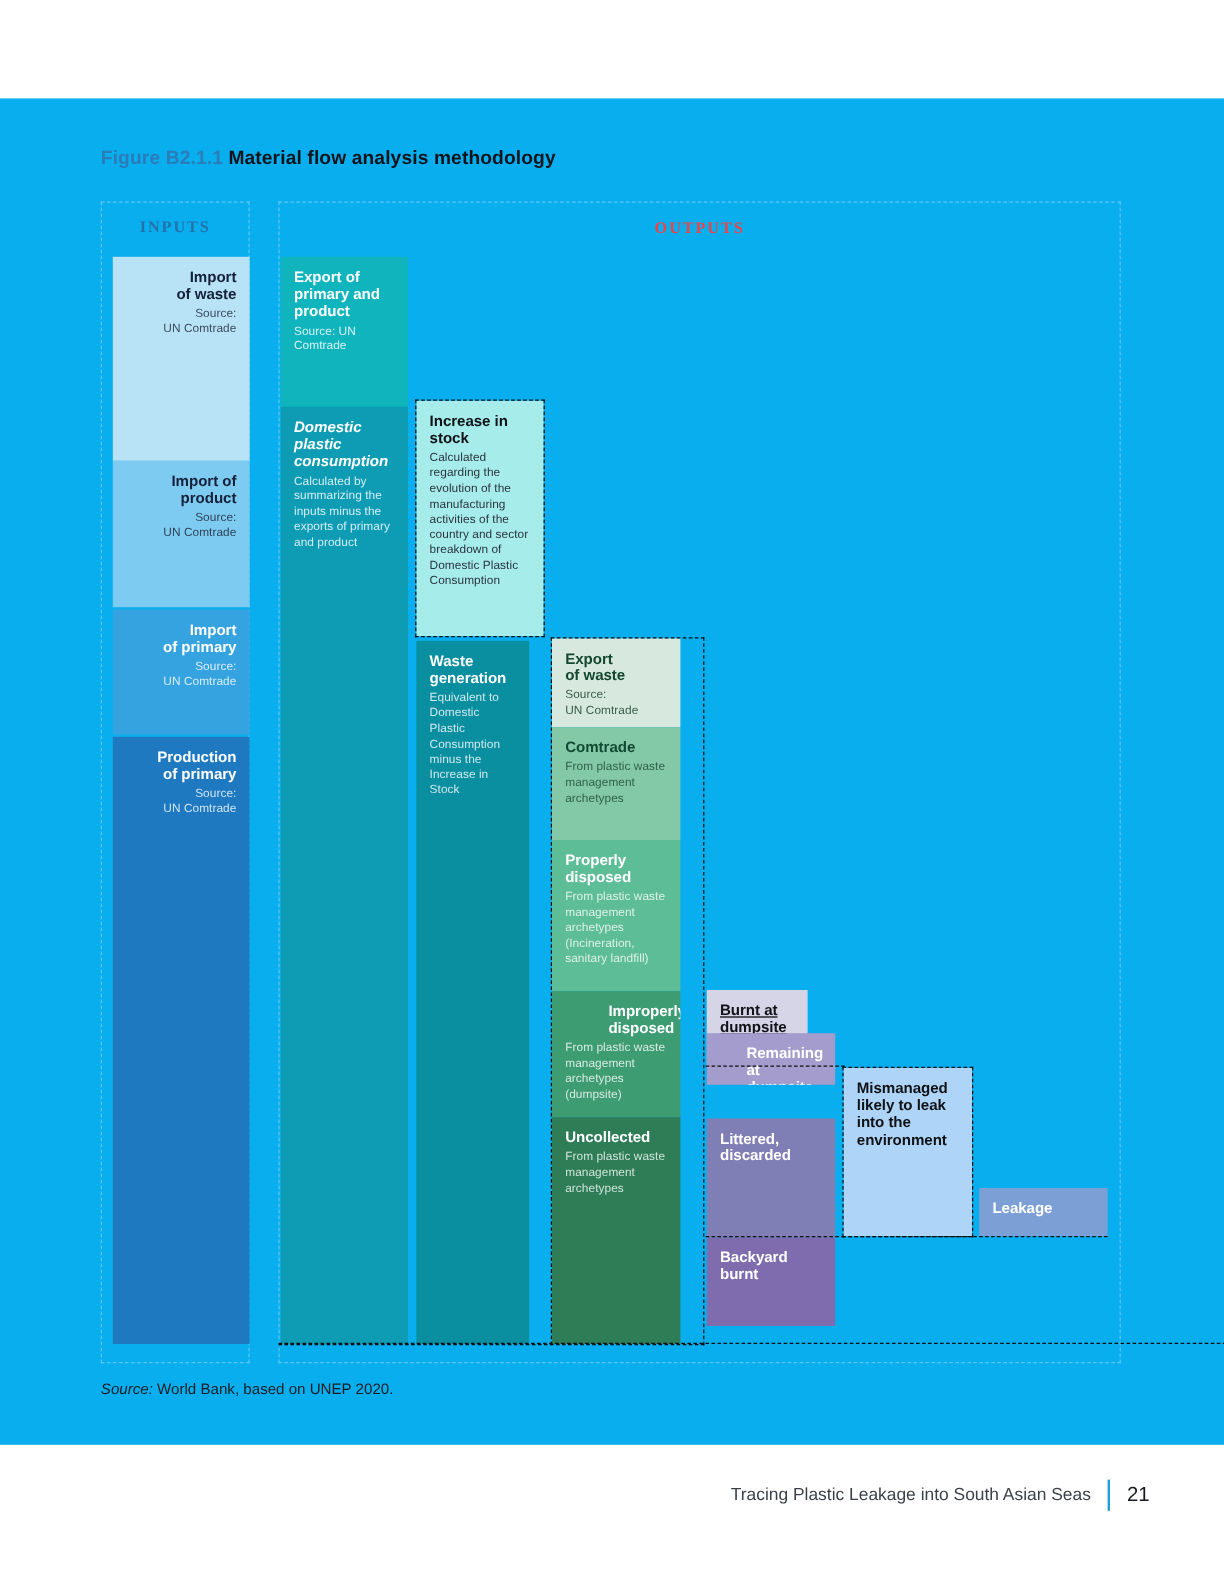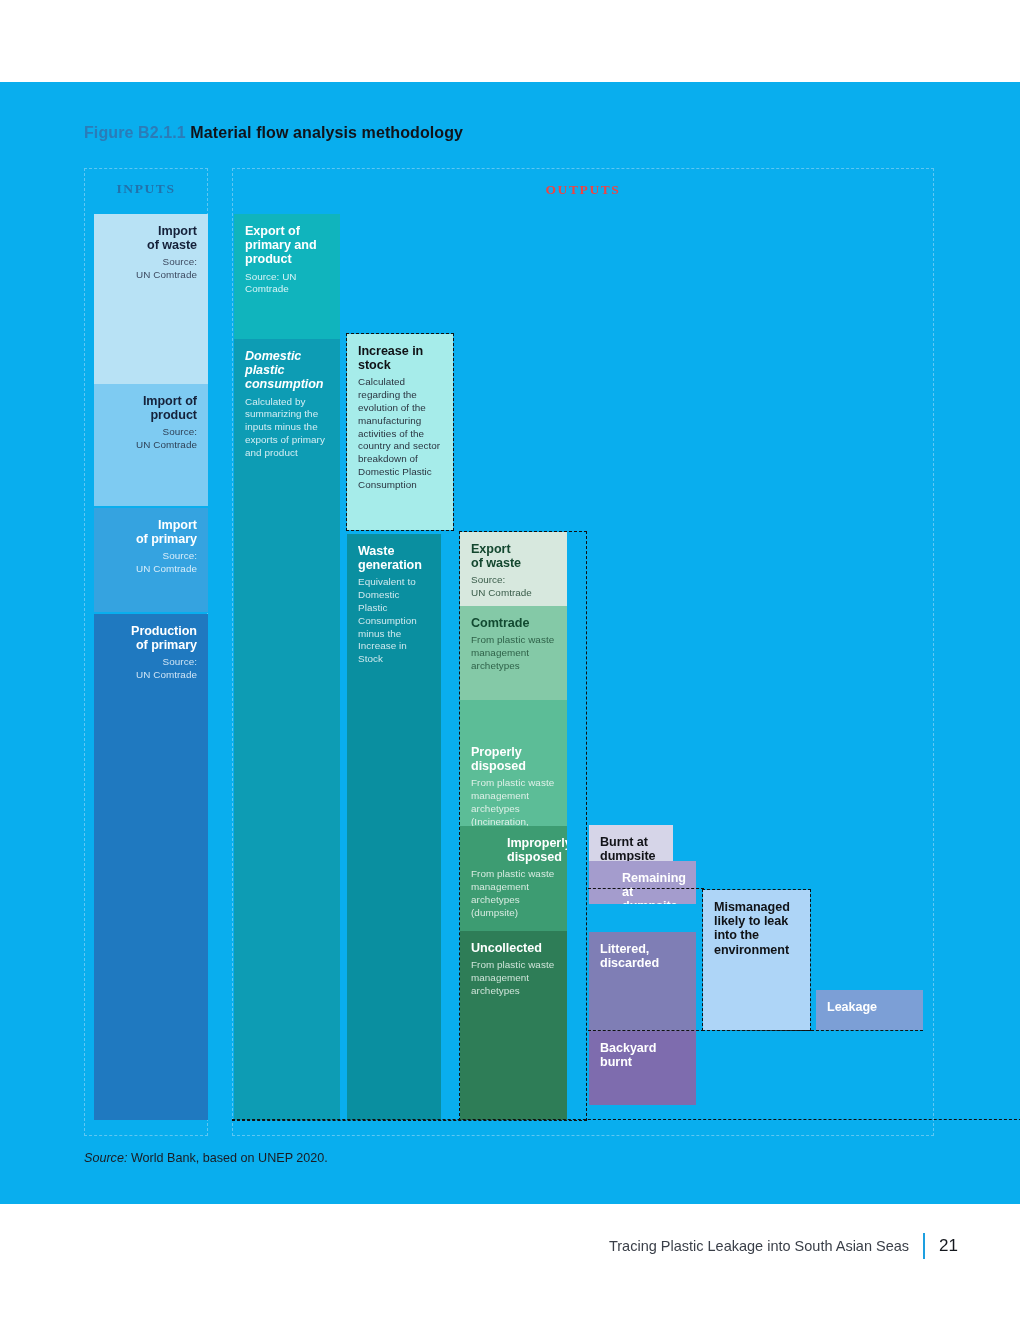--- a/index.html
+++ b/index.html
@@ -130,35 +130,35 @@
   <p class="t" style="color: rgb(20, 71, 47);">Export<br>of waste</p>
   <p class="d" style="color: rgb(58, 92, 74);">Source:<br>UN Comtrade</p>
 </div>
 
 <div class="box" style="left: 460px; top: 606px; width: 107px; height: 94px; background: rgb(132, 201, 167);">
   <p class="t" style="color: rgb(18, 74, 49);">Comtrade</p>
   <p class="d" style="color: rgb(47, 98, 73);">From plastic waste<br>management<br>archetypes</p>
 </div>
 
 <div class="box" style="left: 460px; top: 700px; width: 107px; height: 126px; background: rgb(92, 189, 151);">
-  <p class="t" style="color: rgb(255, 255, 255); margin-top: 35px;">Properly<br>disposed</p>
+  <p class="t" style="color: rgb(255, 255, 255);">Properly<br>disposed</p>
   <p class="d" style="color: rgb(223, 240, 232);">From plastic waste<br>management<br>archetypes<br>(Incineration,<br>sanitary landfill)</p>
 </div>
 
 <div class="box" style="left: 460px; top: 826px; width: 107px; height: 105px; background: rgb(61, 156, 114);">
   <p class="t" style="color: rgb(255, 255, 255); margin-left: 36px;">Improperly<br>disposed</p>
   <p class="d" style="color: rgb(216, 235, 225);">From plastic waste<br>management<br>archetypes<br>(dumpsite)</p>
 </div>
 
 <div class="box" style="left: 460px; top: 931px; width: 107px; height: 189px; background: rgb(46, 125, 87);">
   <p class="t" style="color: rgb(255, 255, 255);">Uncollected</p>
   <p class="d" style="color: rgb(207, 228, 217);">From plastic waste<br>management<br>archetypes</p>
 </div>
 
-<div class="box" style="left: 589px; top: 825px; width: 84px; height: 64px; background: rgb(214, 213, 232);">
+<div class="box" style="left: 589px; top: 825px; width: 84px; height: 64px; background: rgb(214, 213, 232); text-decoration: underline;">
   <p class="t" style="color: rgb(18, 19, 24);">Burnt at<br>dumpsite</p>
 </div>
 
 <div class="box" style="left: 589px; top: 861px; width: 107px; height: 43px; background: rgb(164, 156, 205); padding-left: 33px;">
   <p class="t" style="color: rgb(255, 255, 255);">Remaining at<br>dumpsite</p>
 </div>
 
 <div class="box" style="left: 589px; top: 932px; width: 107px; height: 99px; background: rgb(127, 126, 181);">
   <p class="t" style="color: rgb(255, 255, 255);">Littered,<br>discarded</p>
 </div>

